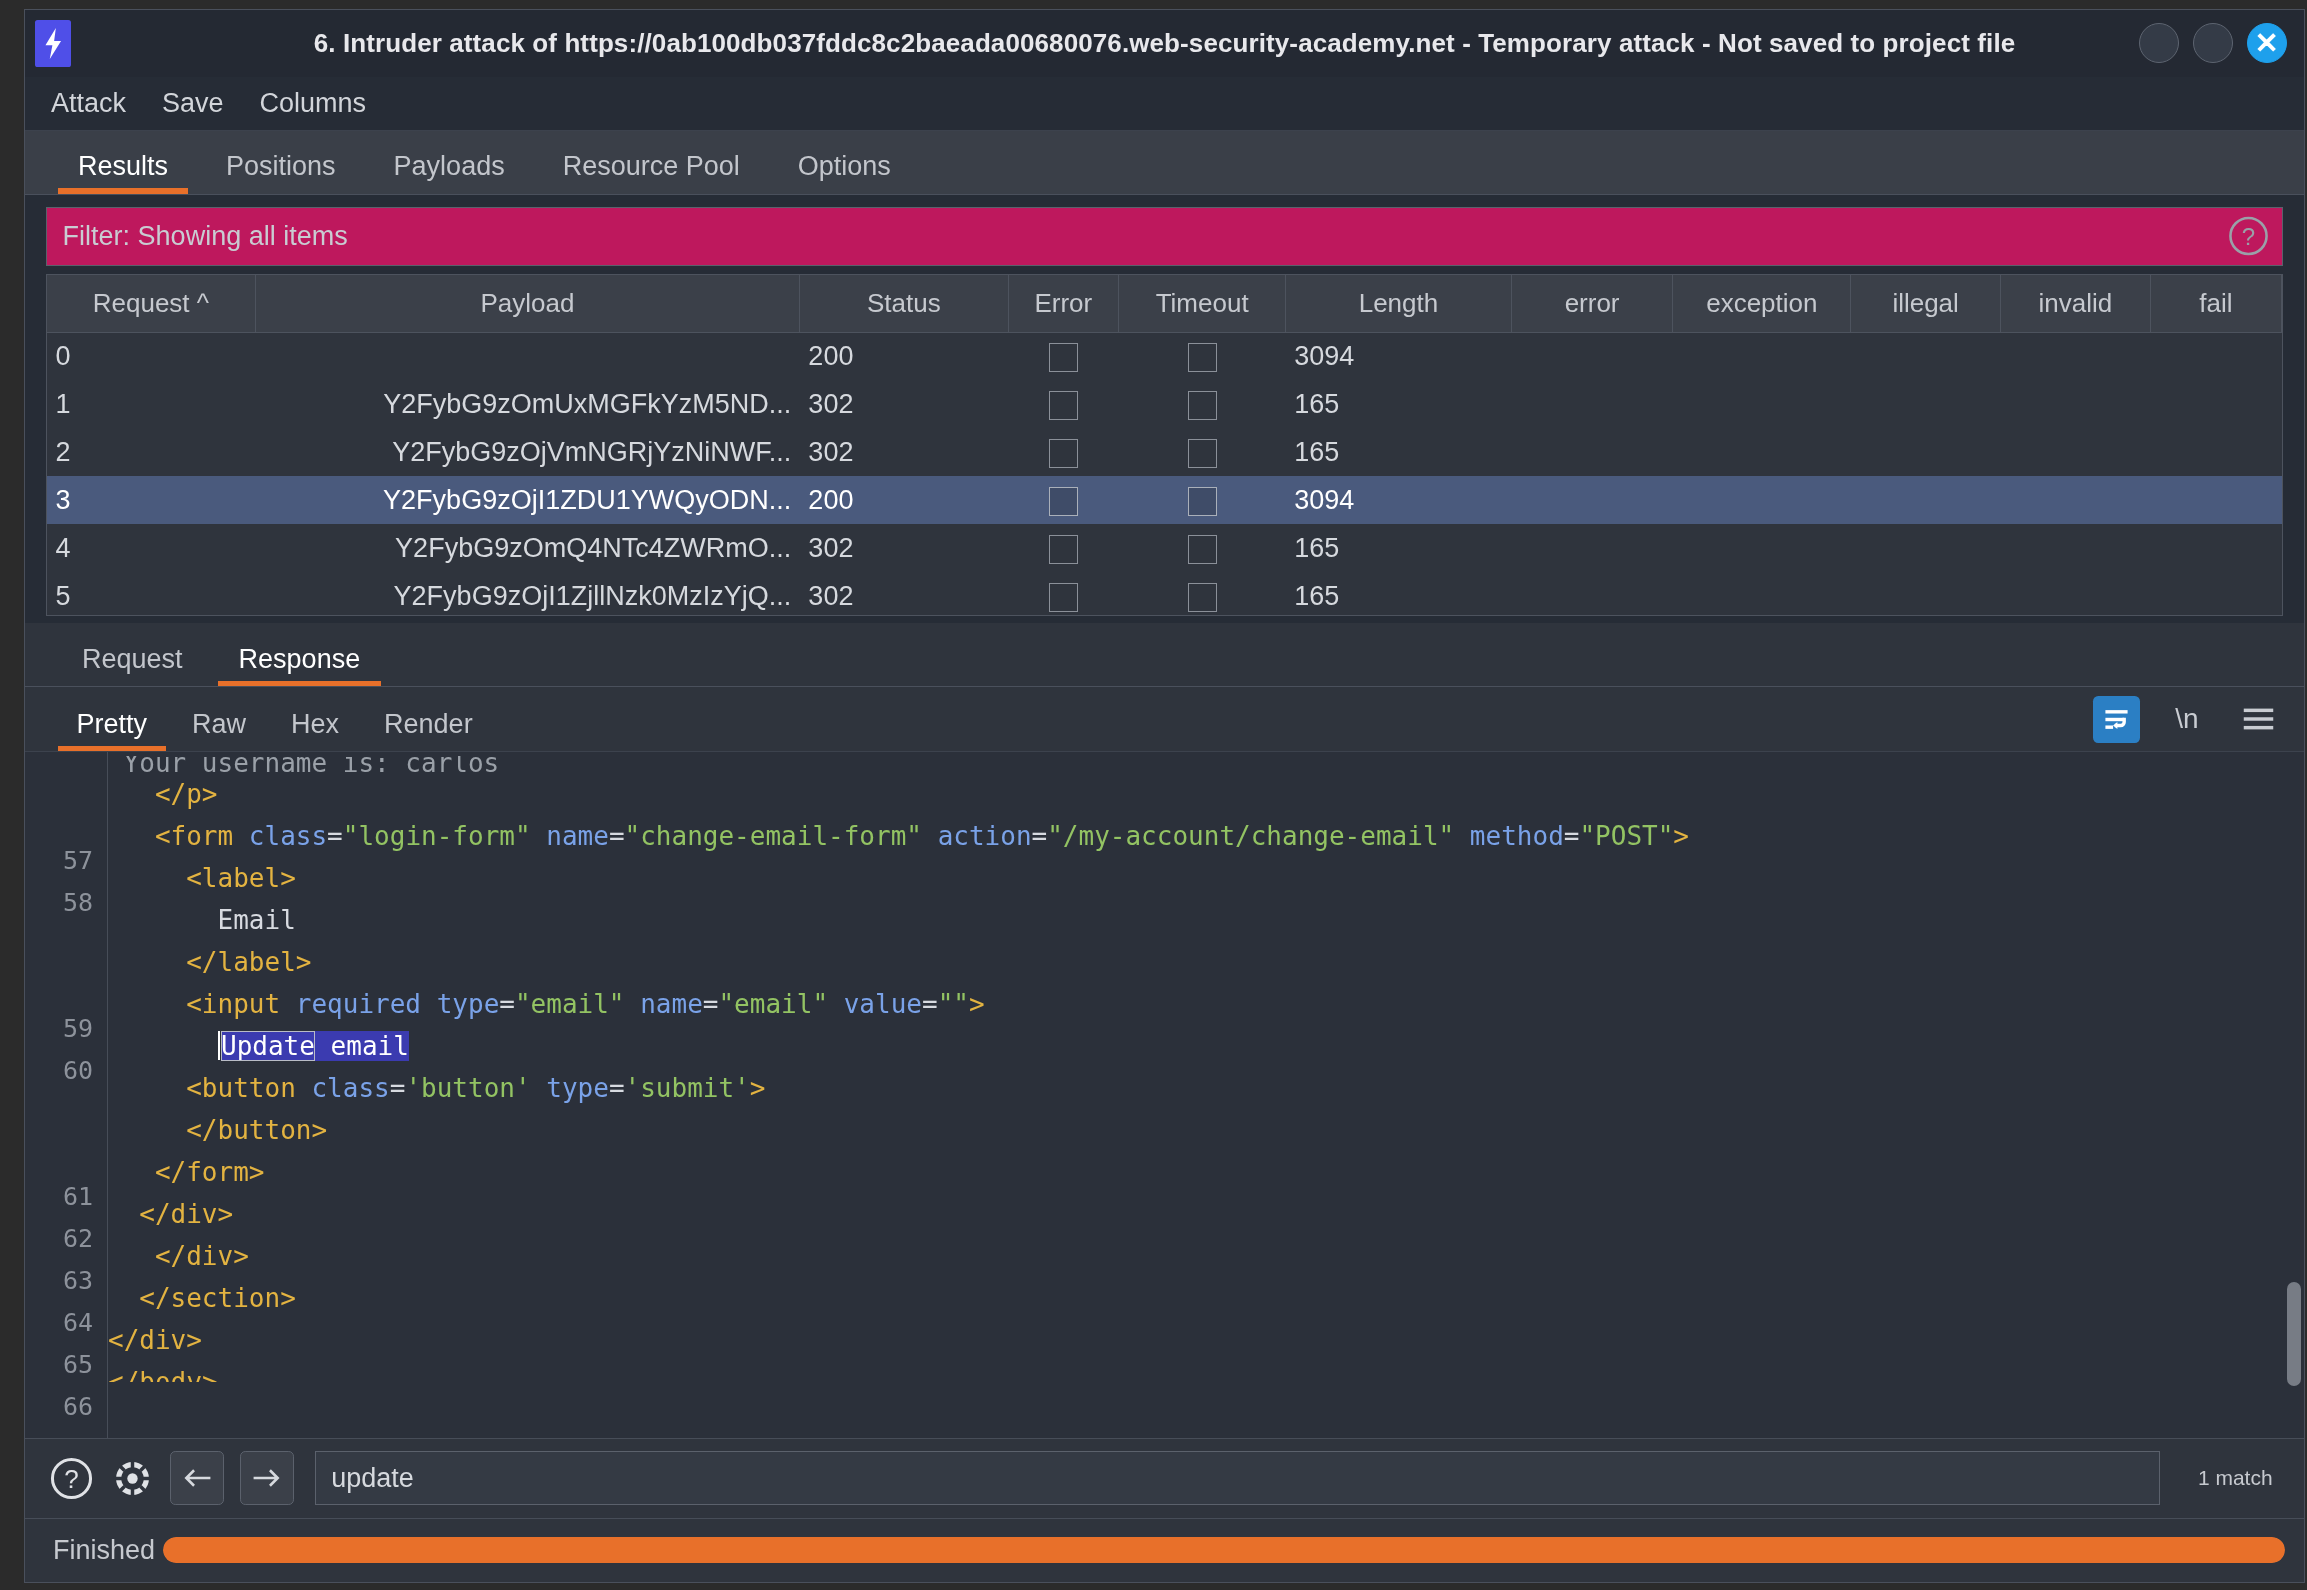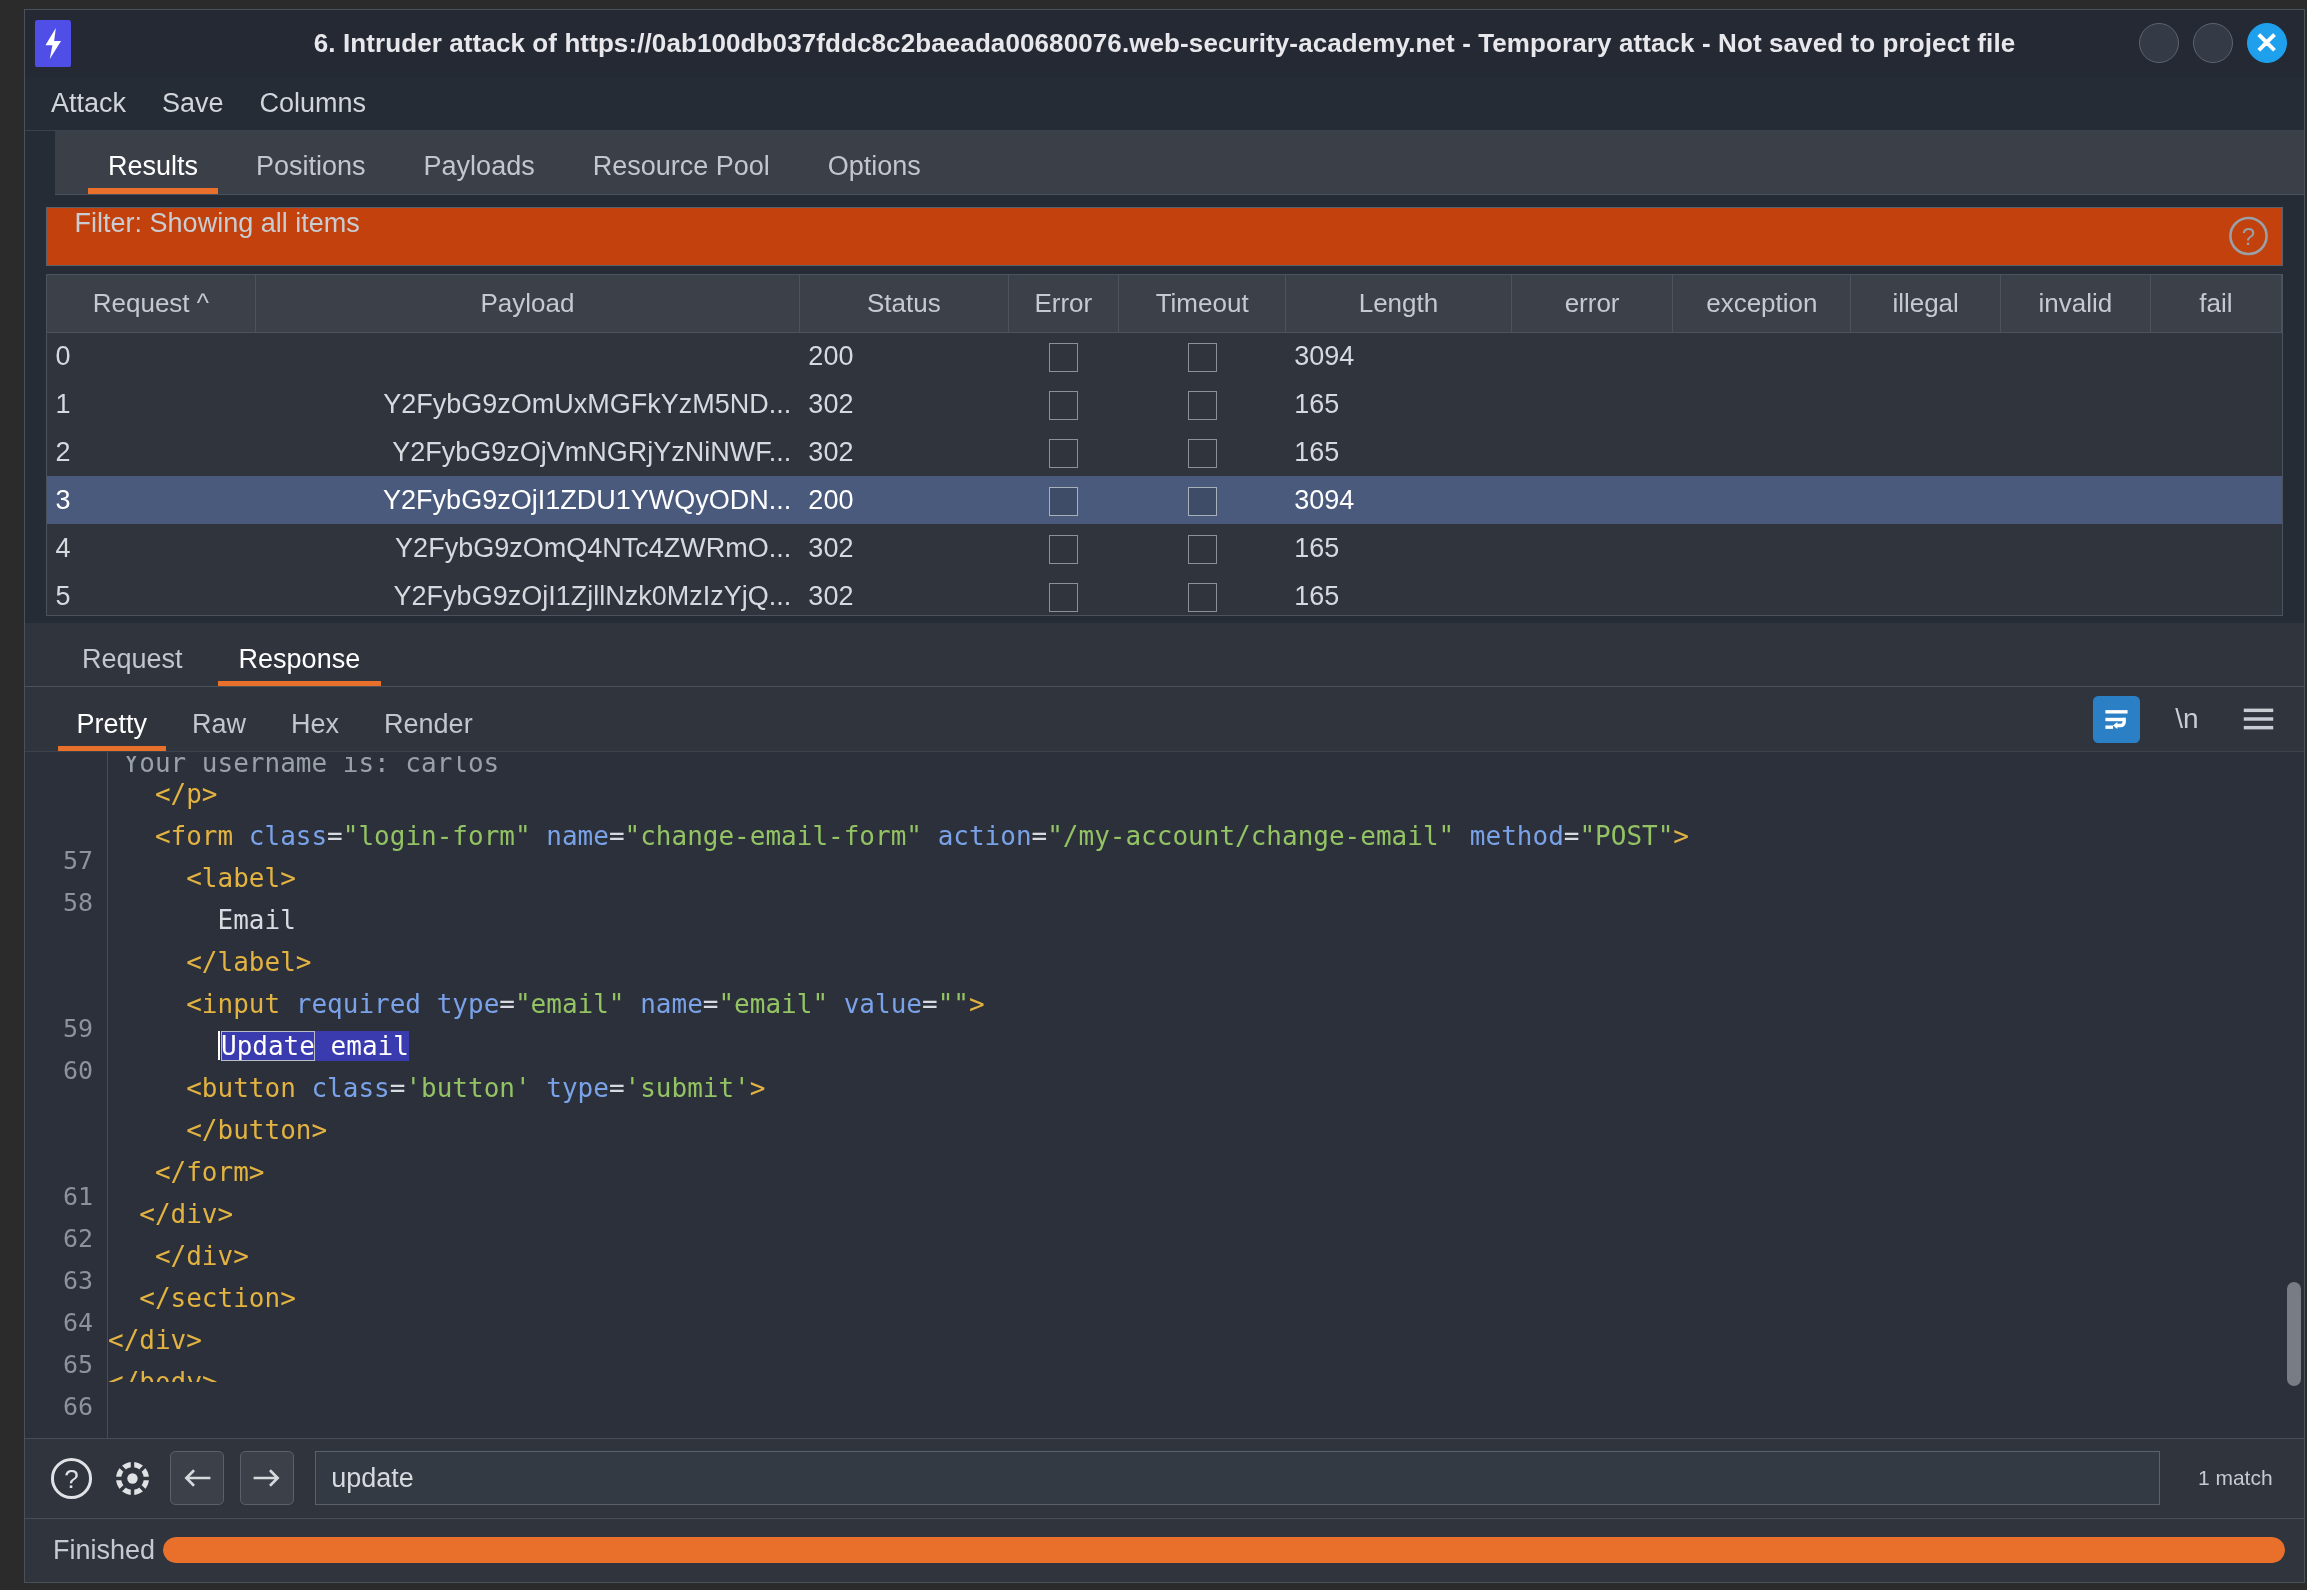--- a/index.html
+++ b/index.html
@@ -84,43 +84,41 @@
     color: #d2d5da; font-size: 27px;
   }
 
   
   #tabstrip {
     height: 64px; min-height: 64px;
     background: #3a3f48;
     display: flex; align-items: flex-end;
     padding-left: 24px; gap: 0;
     border-bottom: 0.9px solid #4a505c;
-    margin-left: 30px;
   }
   .tab {
     position: relative;
     color: #c3c6cc; font-size: 27px;
     padding: 0 29px 12px 29px;
   }
   .tab.active { color: #ffffff; }
   .tab.active::after {
     content: ""; position: absolute;
     left: 8.6px; right: 8.6px; bottom: 0; height: 5.2px;
     background: #e8702a;
   }
 
   
   #filterbar {
     margin: 12px 21px 8.6px 21px;
     height: 59px; min-height: 59px;
-    background: #c2410c;
+    background: #be185d;
     border: 0.9px solid #5b616c;
-    display: flex; align-items: flex-start;
-    position: relative;
-    padding-left: 12px;
+    display: flex; align-items: center;
+    position: relative;
   }
   #filter-text {
     color: #c9ccd2; font-size: 27px;
     padding-left: 15.6px;
   }
   #filter-help {
     position: absolute; right: 12px; top: 50%;
     transform: translateY(-50%);
     width: 43px; height: 43px;
   }

